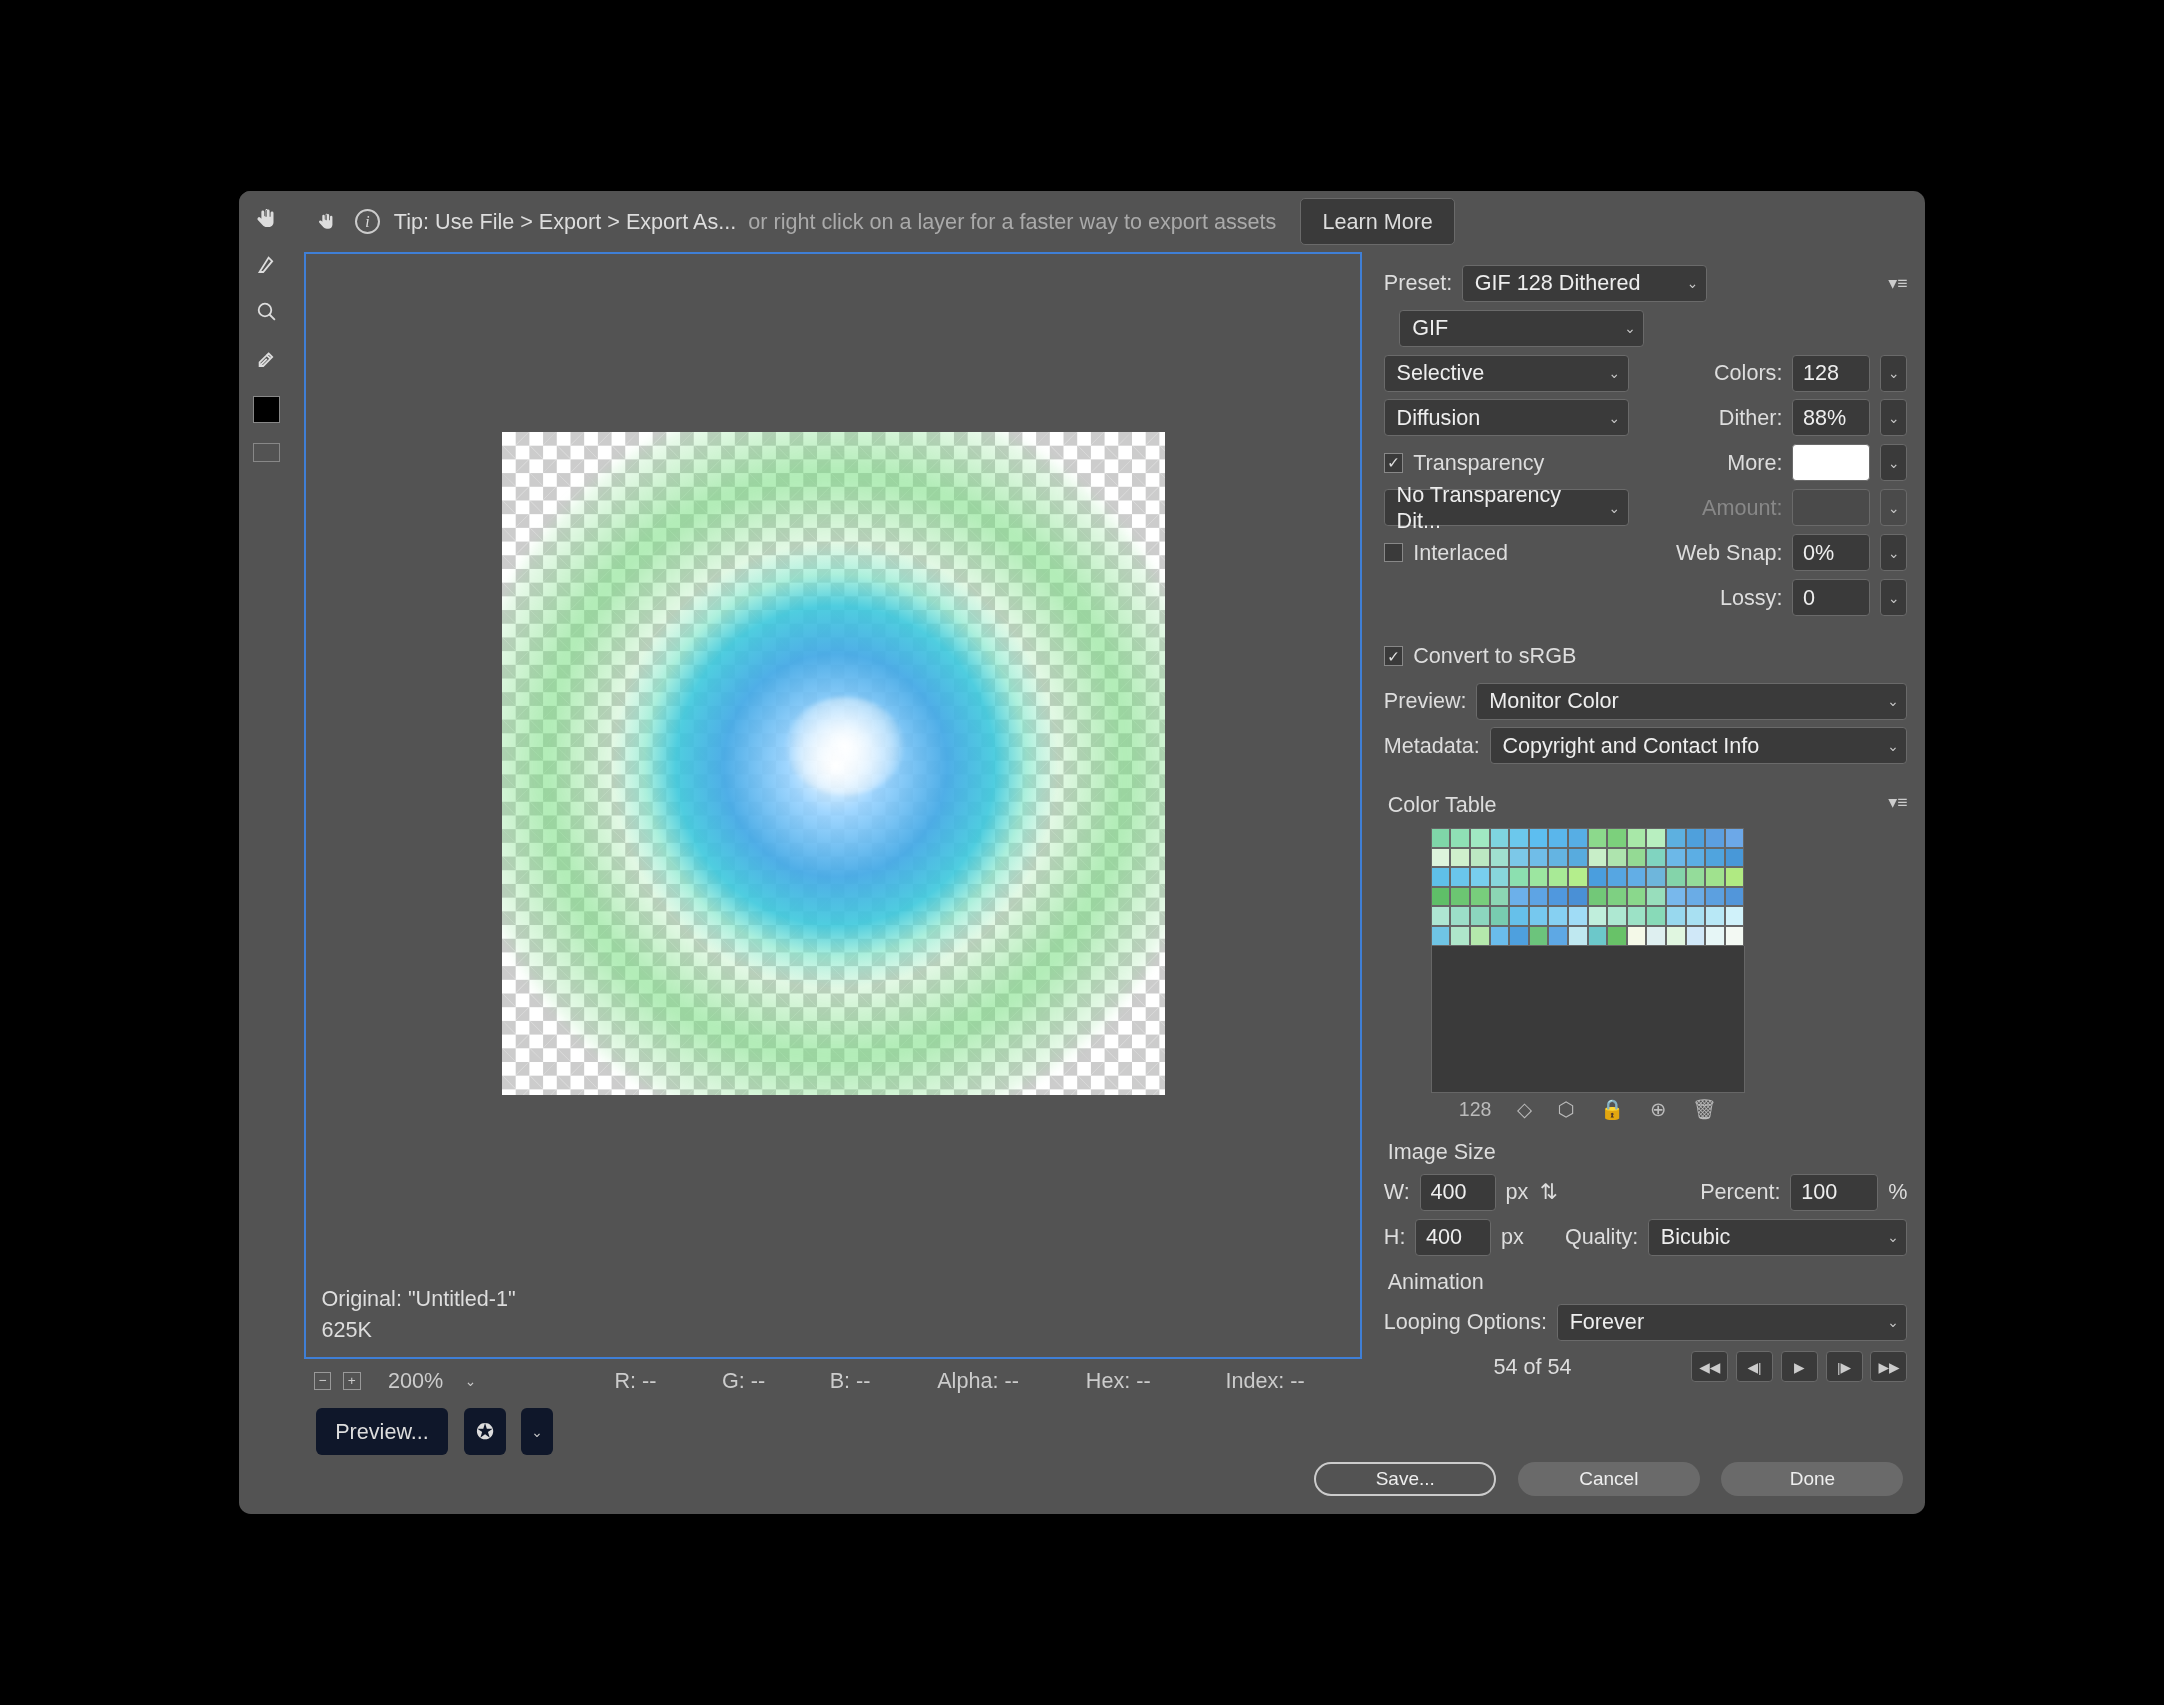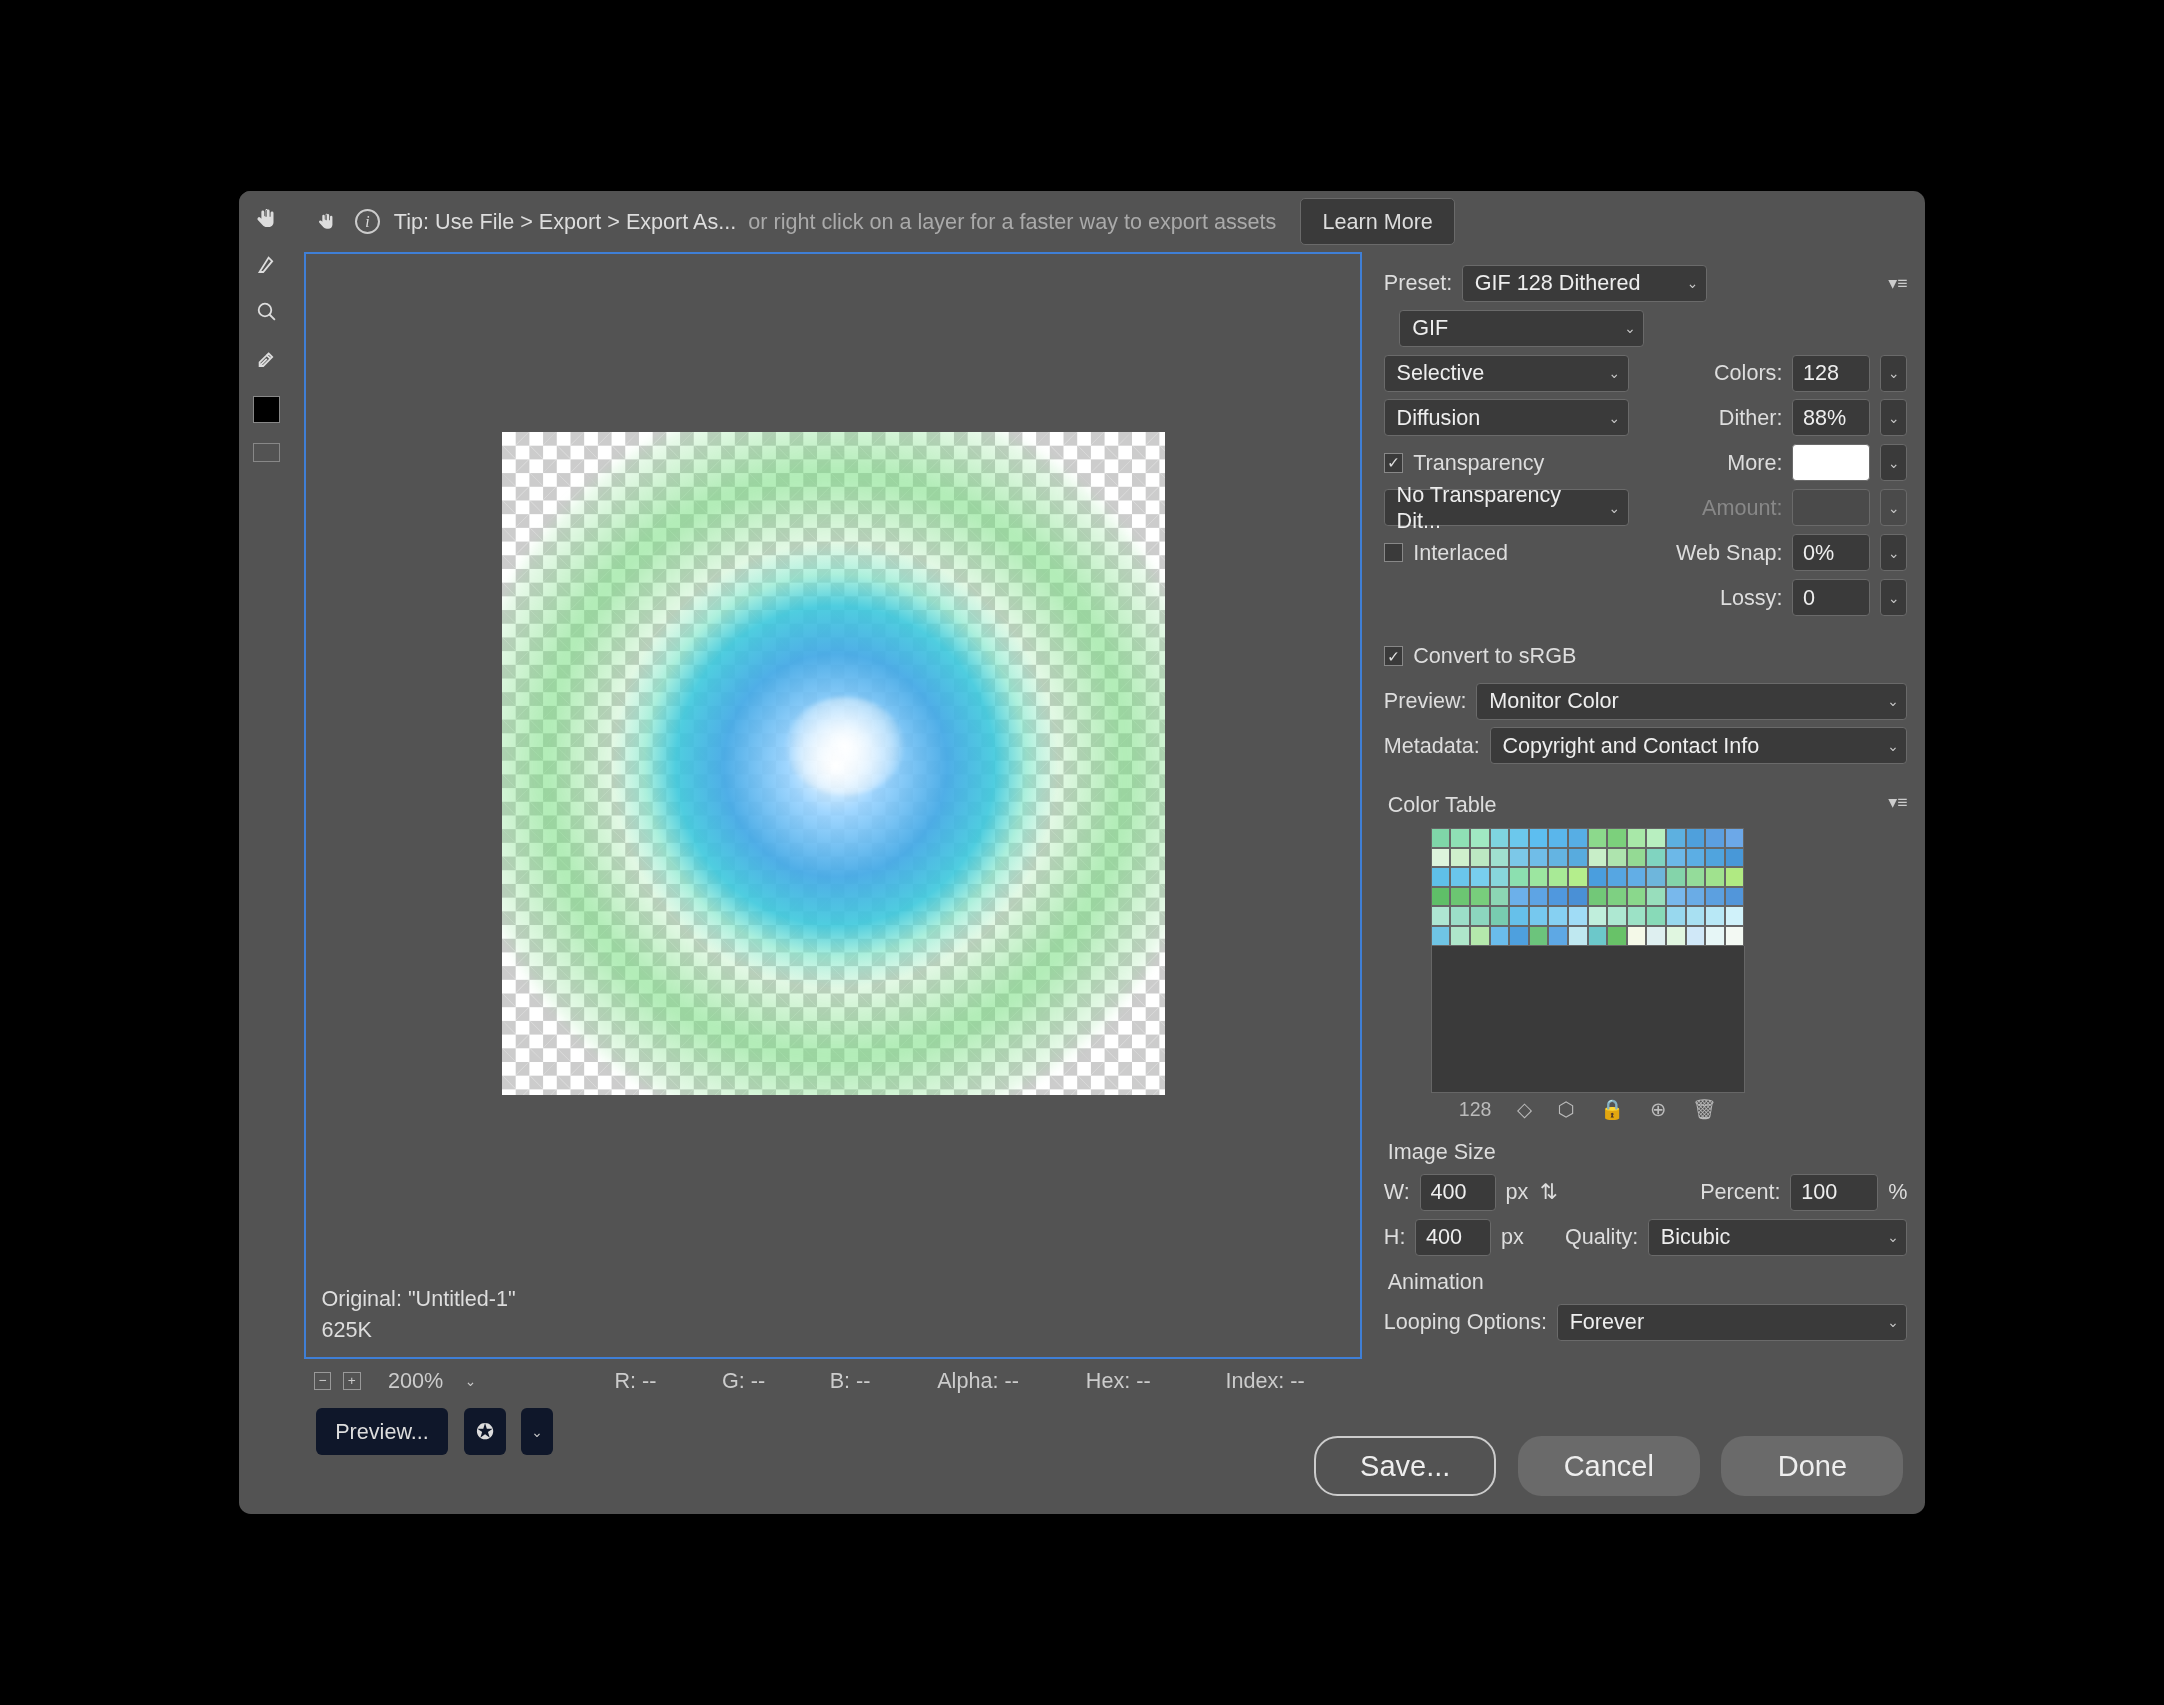--- a/index.html
+++ b/index.html
@@ -34,21 +34,21 @@
   .orb .halo1{position:absolute;left:-39px;top:-39px;width:745px;height:745px;border-radius:50%;background:radial-gradient(circle,rgba(120,200,255,.0) 35%,rgba(110,220,120,.55) 55%,rgba(110,220,120,0) 75%);filter:blur(5.9px)}
   .orb .ring{position:absolute;left:108px;top:108px;width:451px;height:451px;border-radius:50%;background:radial-gradient(circle,rgba(255,255,255,.9) 0%,rgba(150,210,255,.9) 15%,rgba(70,170,230,.95) 35%,rgba(60,200,220,.9) 50%,rgba(120,230,200,.6) 60%,rgba(255,255,255,0) 70%)}
   .orb .core{position:absolute;left:284px;top:265px;width:118px;height:98px;border-radius:50%;background:radial-gradient(circle,#fff 0%,rgba(255,255,255,.4) 60%,transparent 80%);filter:blur(2px)}
   .canvas-info{padding:9.8px 15.7px 11.8px 15.7px;color:#ddd;font-size:21.6px;line-height:1.45}
   .statusbar{height:43px;display:flex;align-items:center;gap:21.6px;padding:0 9.8px;font-size:21.6px;color:#ccc}
   .sq{width:17.6px;height:17.6px;border:1px solid #999;display:inline-flex;align-items:center;justify-content:center;font-size:13.7px;margin-right:5.9px}
   .zoom{display:flex;align-items:center;gap:7.8px}
   .zoom .val{min-width:69px}
   .status-seg{min-width:86px}
   .footer{height:59px;display:flex;align-items:center;padding:0 11.8px;gap:15.7px}
-  .btn{height:60px;padding:0 27.4px;border-radius:23.5px;display:flex;align-items:center;justify-content:center;font-size:29px;color:#eee}
+  .btn{height:34px;padding:0 27.4px;border-radius:23.5px;display:flex;align-items:center;justify-content:center;font-size:19px;color:#eee}
   .btn.outline{border:2px solid #ccc;background:transparent}
   .btn.solid{background:#6a6a6a}
   .pvbtn{height:47px;padding:0 19.6px;border-radius:5.9px;background:#0f172a;display:flex;align-items:center}
   .right{flex:1;padding:11.8px 17.6px 0 11.8px;display:flex;flex-direction:column;gap:5.9px;overflow:hidden}
   .row{display:flex;align-items:center;gap:9.8px;height:39px}
   .lbl{color:#ddd;font-size:21.6px;min-width:0;white-space:nowrap}
   .dd{height:37px;background:#3a3a3a;border:1px solid #6a6a6a;border-radius:3.9px;display:flex;align-items:center;padding:0 7.8px 0 11.8px;color:#eee;font-size:21.6px;justify-content:space-between;gap:7.8px;min-width:0}
   .dd .arr, .chev{font-size:13.7px;color:#ccc}
   .numbox{height:37px;background:#3a3a3a;border:1px solid #6a6a6a;border-radius:3.9px;color:#eee;font-size:21.6px;padding:0 9.8px;display:flex;align-items:center;min-width:0}
   .cb{width:19.6px;height:19.6px;background:#3a3a3a;border:1px solid #888;display:inline-flex;align-items:center;justify-content:center}
@@ -401,20 +401,30 @@
           </div>
 
           <div class="section-title">Animation</div>
           <div class="row">
             <span class="lbl">Looping Options:</span>
             <div class="dd grow">
                 <span>Forever</span>
                 <span class="arr">⌄</span>
               </div>
           </div>
+          <div class="row">
+            <div class="grow" style="text-align:center"><span>54 of 54</span></div>
+            <div class="anim-ctrl">
+              <div class="navbtn">◀◀</div>
+              <div class="navbtn">◀|</div>
+              <div class="navbtn">▶</div>
+              <div class="navbtn">|▶</div>
+              <div class="navbtn">▶▶</div>
+            </div>
+          </div>
         </div>
       </div>
     </div>
   </div>
 
   <div style="position:absolute;bottom:17.6px;right:21.6px;display:flex;gap:21.6px">
     <div class="btn outline" style="width:182px">Save...</div>
     <div class="btn solid" style="width:182px">Cancel</div>
     <div class="btn solid" style="width:182px">Done</div>
   </div>

